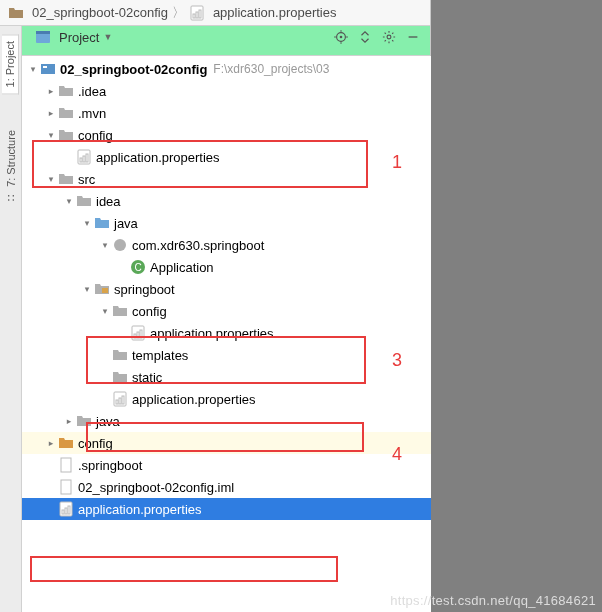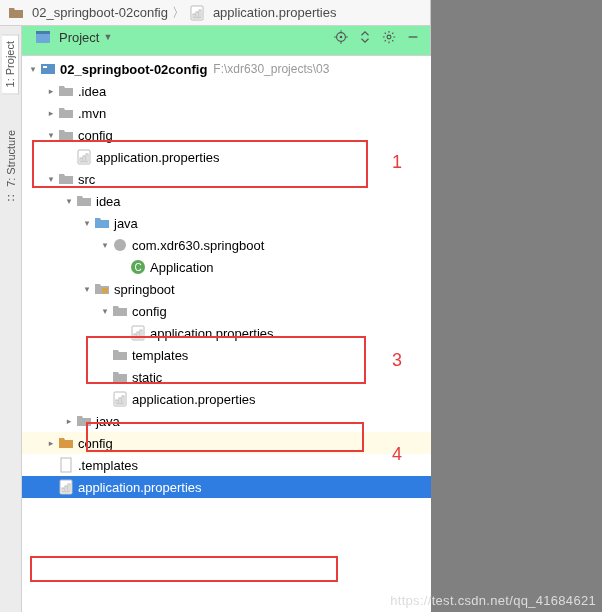--- a/index.html
+++ b/index.html
@@ -290,23 +290,30 @@
           <path class="folder-orange" d="M1 3h5l1 2h8v8H1z"></path>
         </svg>
       <span>config</span>
     </div>
 
     <div class="row">
       <span class="ind" style="width:36px"></span>
       <svg class="icon" viewBox="0 0 16 16">
           <rect x="3" y="1" width="10" height="14" fill="#fff" stroke="#bbb"></rect>
         </svg>
-      <span>.templates</span>
-    </div>
-
+      <span>.springboot</span>
+    </div>
+
+    <div class="row">
+      <span class="ind" style="width:36px"></span>
+      <svg class="icon" viewBox="0 0 16 16">
+          <rect x="3" y="1" width="10" height="14" fill="#fff" stroke="#bbb"></rect>
+        </svg>
+      <span>02_springboot-02config.iml</span>
+    </div>
 
     <div class="row selected">
       <span class="ind" style="width:36px"></span>
       <svg class="icon prop-ico" viewBox="0 0 16 16">
           <rect x="2" y="1" width="12" height="14" rx="1"></rect>
           <rect x="4" y="9" width="2" height="4" fill="#e36f2b"></rect>
           <rect x="7" y="7" width="2" height="6" fill="#3b88d8"></rect>
           <rect x="10" y="5" width="2" height="8" fill="#5aa858"></rect>
         </svg>
       <span>application.properties</span>

